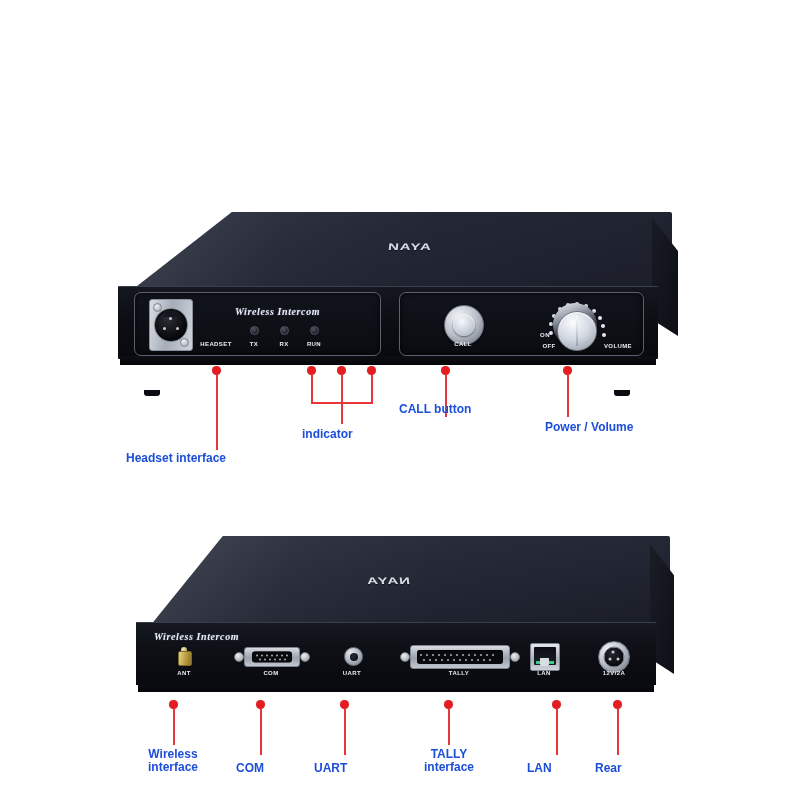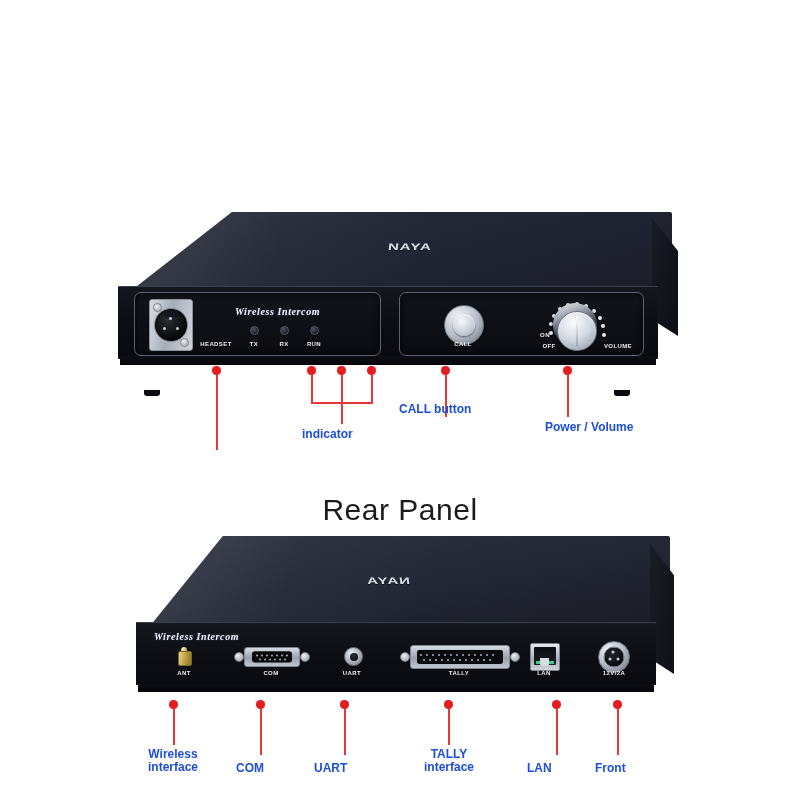--- a/index.html
+++ b/index.html
@@ -359,25 +359,25 @@
 
   <div class="leader vline" style="left:216px;top:375px;height:75px;"></div>
   <div class="leader vline" style="left:311px;top:375px;height:28px;"></div>
   <div class="leader vline" style="left:341px;top:375px;height:28px;"></div>
   <div class="leader vline" style="left:371px;top:375px;height:28px;"></div>
   <div class="leader hline" style="left:311px;top:402px;width:62px;"></div>
   <div class="leader vline" style="left:341px;top:402px;height:22px;"></div>
   <div class="leader vline" style="left:445px;top:375px;height:42px;"></div>
   <div class="leader vline" style="left:567px;top:375px;height:42px;"></div>
 
+  <div class="anno" style="left:126px;top:452px;">Headset interface</div>
   <div class="anno" style="left:302px;top:428px;">indicator</div>
   <div class="anno" style="left:399px;top:403px;">CALL button</div>
   <div class="anno" style="left:545px;top:421px;">Power / Volume</div>
 
-  <div class="section-title" id="rear-title">Rear Panel</div>
 
   <div class="device" id="rear-device">
 
     <div class="lid" id="rear-lid">
       <div class="lid-shine"></div>
     </div>
     <div id="rear-lid-right"></div>
 
     <div class="naya" id="rear-naya">NAYA</div>
 
@@ -490,15 +490,15 @@
     <span>Wireless</span><br>
     <span>interface</span>
   </div>
   <div class="anno" style="left:236px;top:762px;">COM</div>
   <div class="anno" style="left:314px;top:762px;">UART</div>
   <div class="anno two-line" style="left:410px;top:748px;width:78px;">
     <span>TALLY</span><br>
     <span>interface</span>
   </div>
   <div class="anno" style="left:527px;top:762px;">LAN</div>
-  <div class="anno" style="left:595px;top:762px;">Front</div>
+  <div class="anno" style="left:595px;top:762px;">Rear</div>
 
 </div>
 
 </body></html>

